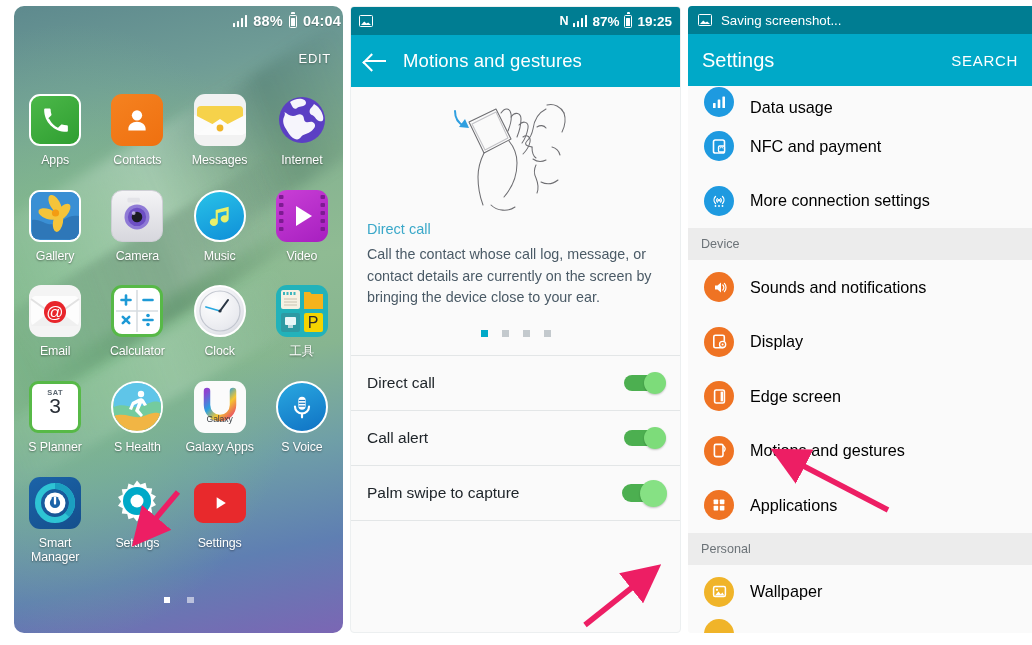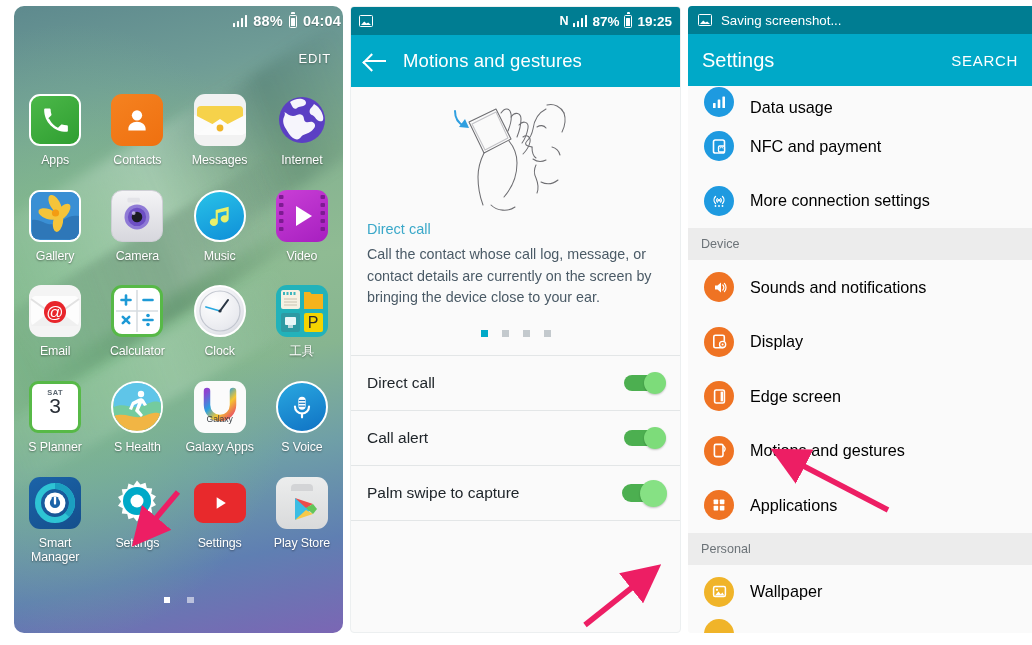--- a/index.html
+++ b/index.html
@@ -513,34 +513,20 @@
         <div class="app-cell">
           <div class="app-icon">
             <div class="ic-sq ic-youtube" style="height:40px;margin-top:6px;border-radius:9px;">
               <svg width="20" height="20" viewBox="0 0 24 24">
                   <path d="M8 5 L19 12 L8 19 Z" fill="#fff"></path>
                 </svg>
             </div>
           </div>
           <div class="app-label">Settings</div>
         </div>
-        <div class="app-cell">
-          <div class="app-icon">
-            <div class="ic-sq ic-play">
-              <svg width="52" height="52" viewBox="0 0 52 52">
-                <path d="M19 7 h14 a4 4 0 0 1 4 4 v3 h-22 v-3 a4 4 0 0 1 4-4z" fill="#d3d4d6"></path>
-                <path d="M19 21 L19 43 L37 32 Z" fill="#3bbde4"></path>
-                <path d="M19 21 L30 31 L37 27 Z" fill="#ec4b4b"></path>
-                <path d="M19 43 L30 33 L37 37 Z" fill="#f7c948"></path>
-                <path d="M30 31 L37 27 L41 32 L37 37 Z" fill="#62c55a"></path>
-              </svg>
-            </div>
-          </div>
-          <div class="app-label">Play Store</div>
-        </div>
       </div>
     </div>
 
     <div class="page-dots">
       <i class="on"></i>
       <i></i>
     </div>
   </div>
 
   <div class="panel-mg">

